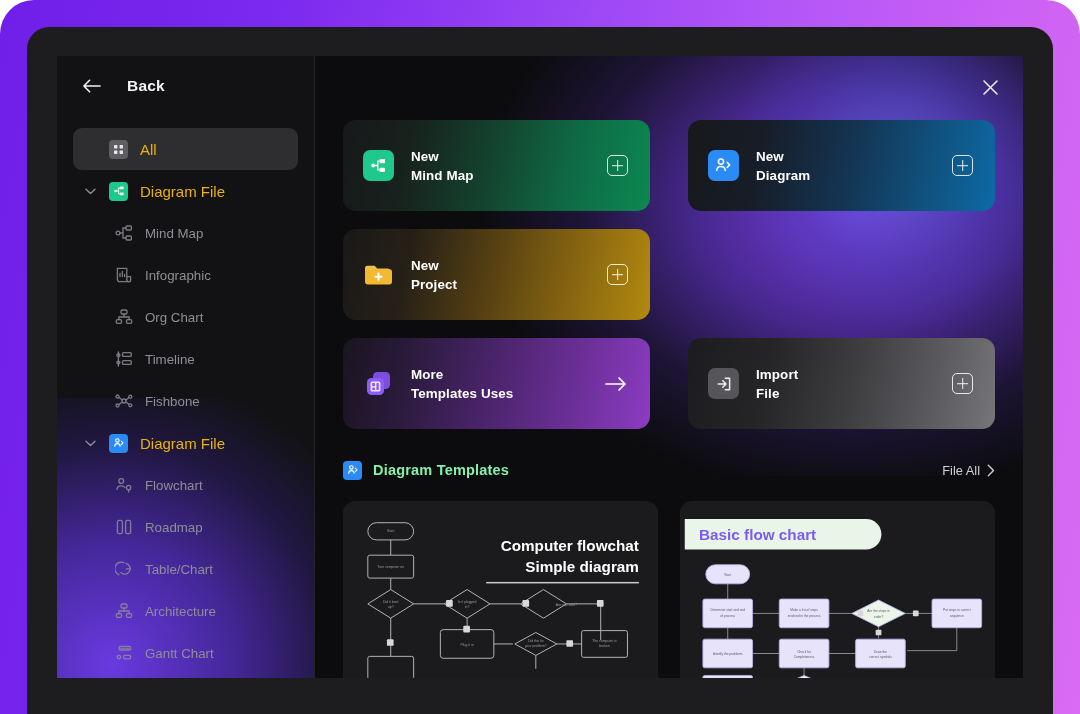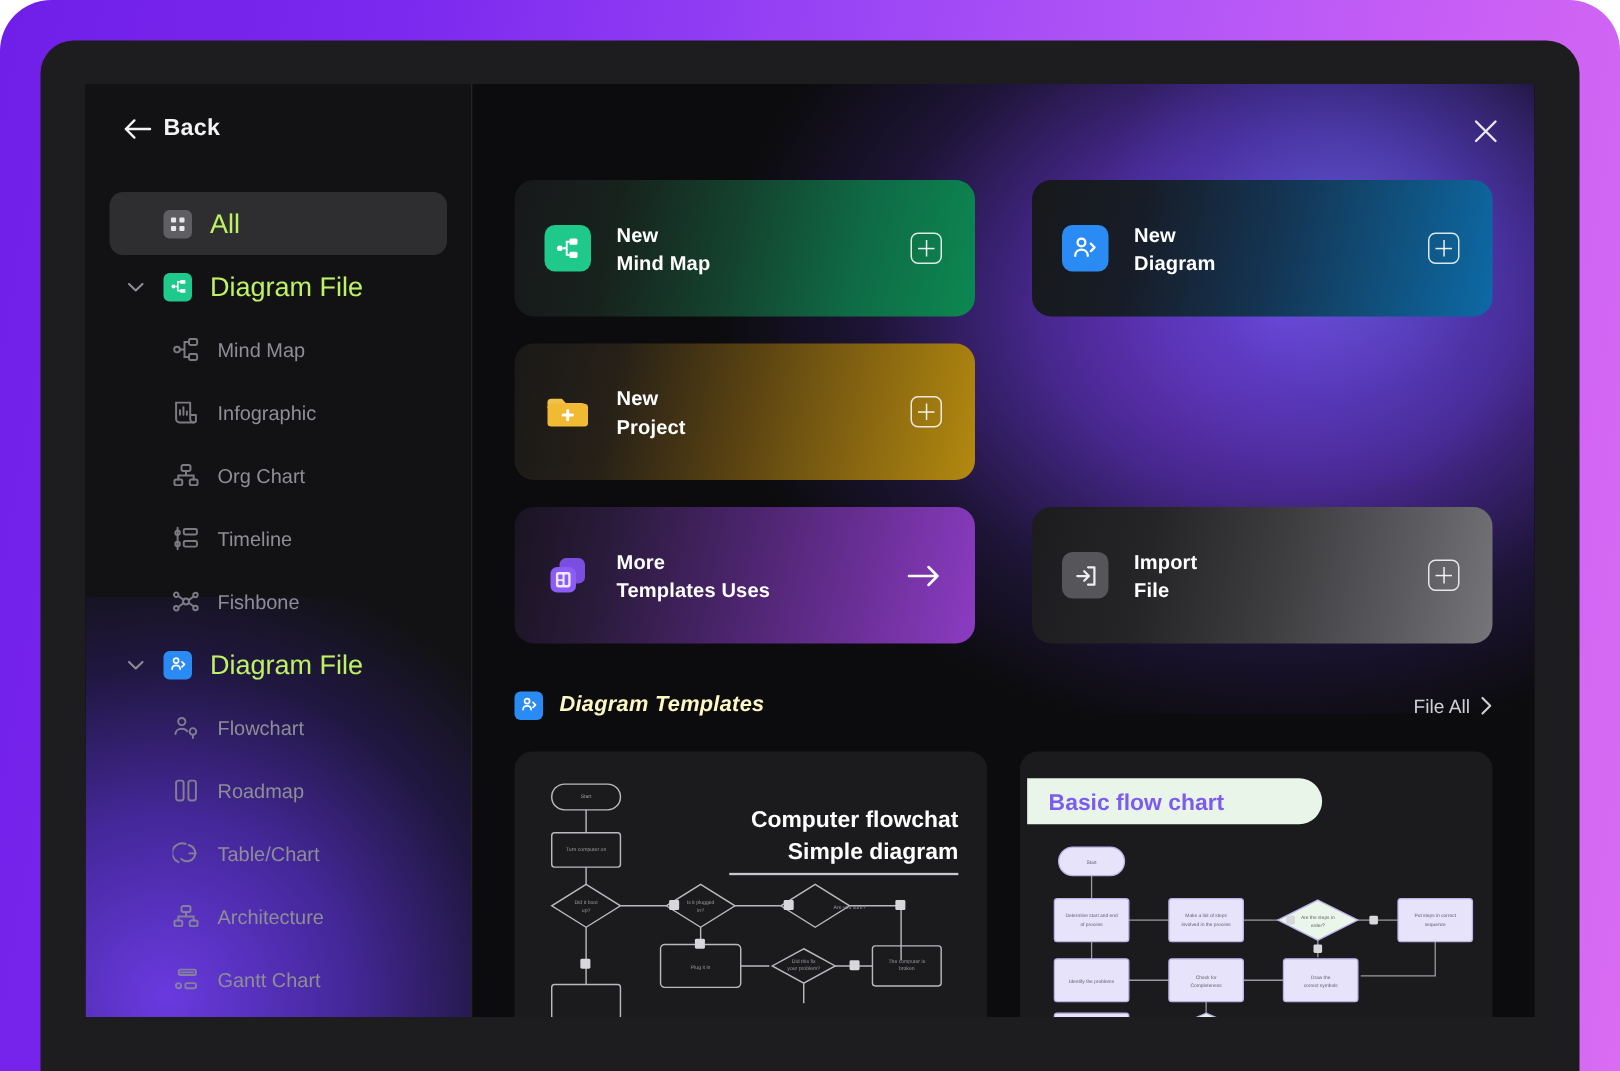--- a/index.html
+++ b/index.html
@@ -46,42 +46,42 @@
   }
   .sidebar-glow {
     position: absolute; left: -110px; bottom: -150px;
     width: 430px; height: 430px;
     background: radial-gradient(circle at 38% 62%, rgba(110,60,235,.95) 0%, rgba(88,48,205,.72) 32%, rgba(56,32,140,.38) 58%, rgba(20,14,40,0) 78%);
     pointer-events: none;
   }
   .sidebar-inner { position: relative; z-index: 2; padding: 0 16px; }
 
   .back-row {
-    display: flex; align-items: center; gap: 8px;
+    display: flex; align-items: center; gap: 26px;
     height: 60px; padding-left: 9px; margin-bottom: 12px;
   }
   .back-arrow { width: 19px; height: 16px; flex: none; }
   .back-label { color: #f3f3f5; font-size: 15.5px; font-weight: 700; letter-spacing: .2px; }
 
   .nav-item {
     display: flex; align-items: center; gap: 12px;
     height: 42px; border-radius: 9px; padding: 0 10px;
     color: #a8a8ad; font-size: 13.5px;
   }
   .nav-item.active { background: #2e2e31; color: #f0f0f2; }
   .nav-item .chev { width: 14px; flex: none; display: flex; justify-content: center; }
   .nav-item .sq-icon {
     width: 19px; height: 19px; border-radius: 4px; flex: none;
     display: flex; align-items: center; justify-content: center;
   }
   .sq-all { background: #5e5e63; }
   .sq-green { background: #1ec98b; }
   .sq-blue  { background: #2b8bf5; }
 
-  .nav-group-label { font-size: 18px; color: #bef264; }
+  .nav-group-label { font-size: 15px; color: #eab308; }
 
   .nav-child {
     display: flex; align-items: center; gap: 12px;
     height: 42px; padding-left: 42px; color: #8e8e96; font-size: 13.3px;
   }
   .nav-child .gl { width: 18px; height: 18px; flex: none; opacity: .85; }
 
   
   .content {
     position: relative; flex: 1; height: 622px; overflow: hidden;
@@ -151,21 +151,21 @@
   .wide-card { grid-column: 1 / 2; }
 
   
   .section-head {
     margin-top: 24px; display: flex; align-items: center; height: 34px;
   }
   .section-badge {
     width: 19px; height: 19px; border-radius: 4px; background: #2b8bf5;
     margin-right: 11px; flex: none; display: flex; align-items: center; justify-content: center;
   }
-  .section-title { color: #fef9c3; font-size: 14.5px; font-weight: 700; letter-spacing: .2px; font-style: italic; }
+  .section-title { color: #86efac; font-size: 14.5px; font-weight: 700; letter-spacing: .2px; }
   .view-all {
     margin-left: auto; display: flex; align-items: center; gap: 7px;
     color: #cfcfd4; font-size: 12.8px;
   }
 
   
   .tmpl-grid {
     margin-top: 14px;
     display: grid; grid-template-columns: 1fr 1fr; gap: 22px;
   }

